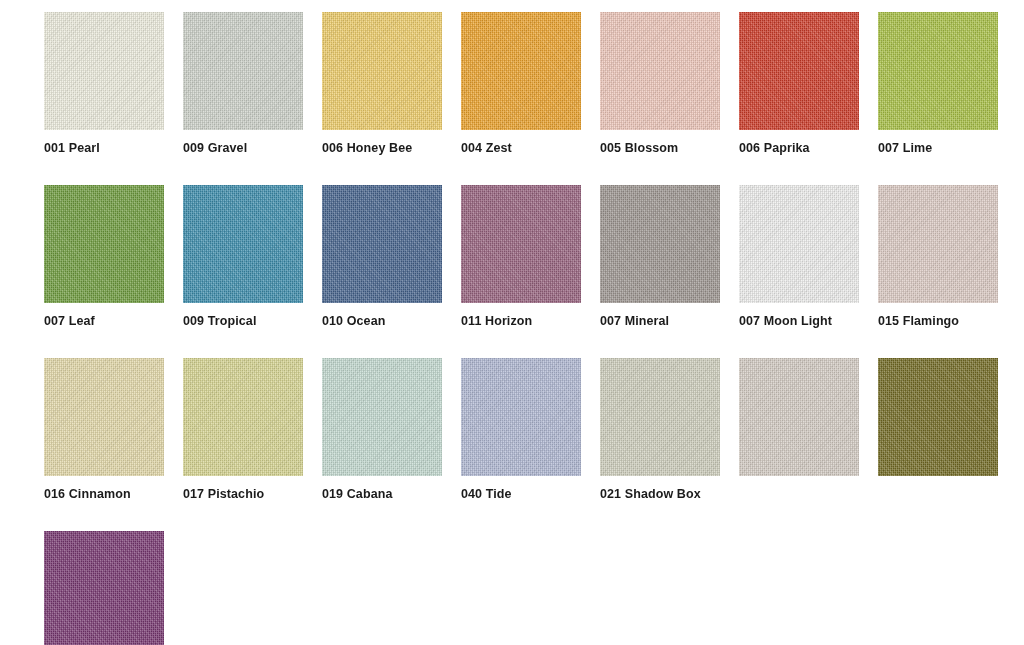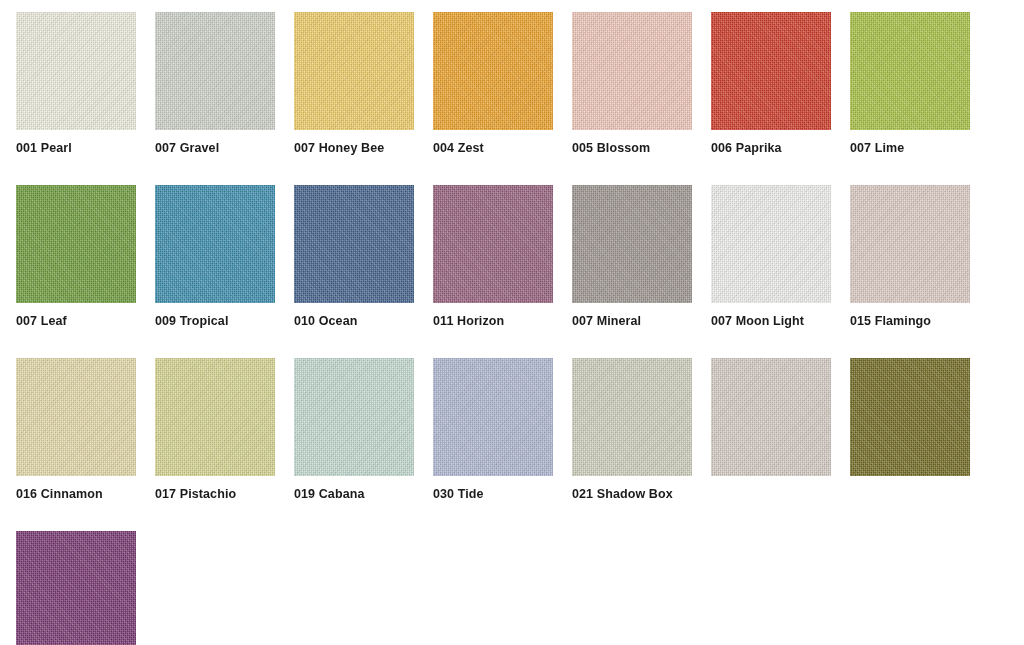--- a/index.html
+++ b/index.html
@@ -13,21 +13,21 @@
     height: 645px;
     font-family: "Liberation Sans", sans-serif;
     overflow: hidden;
   }
 
   #swatch-grid {
     position: relative;
     width: 1024px;
     height: 645px;
     box-sizing: border-box;
-    padding: 12px 0 0 16px;
+    padding: 12px 0 0 44px;
   }
 
   .swatch-grid-inner {
     display: grid;
     grid-template-columns: repeat(7, 120px);
     grid-column-gap: 19px;
     grid-row-gap: 29px;
     align-content: start;
   }
 
@@ -94,25 +94,25 @@
 <body>
 
 <div id="swatch-grid">
   <div class="swatch-grid-inner">
       <div class="swatch-cell">
         <div class="swatch-chip" style="background-color: rgb(238, 237, 222);"></div>
         <div class="swatch-label">001 Pearl</div>
       </div>
       <div class="swatch-cell">
         <div class="swatch-chip" style="background-color: rgb(206, 210, 202);"></div>
-        <div class="swatch-label">007 Gravel</div>
+        <div class="swatch-label">009 Gravel</div>
       </div>
       <div class="swatch-cell">
         <div class="swatch-chip" style="background-color: rgb(239, 205, 104);"></div>
-        <div class="swatch-label">007 Honey Bee</div>
+        <div class="swatch-label">006 Honey Bee</div>
       </div>
       <div class="swatch-cell">
         <div class="swatch-chip" style="background-color: rgb(237, 162, 41);"></div>
         <div class="swatch-label">004 Zest</div>
       </div>
       <div class="swatch-cell">
         <div class="swatch-chip" style="background-color: rgb(239, 199, 186);"></div>
         <div class="swatch-label">005 Blossom</div>
       </div>
       <div class="swatch-cell">
@@ -158,21 +158,21 @@
       <div class="swatch-cell">
         <div class="swatch-chip" style="background-color: rgb(215, 213, 145);"></div>
         <div class="swatch-label">017 Pistachio</div>
       </div>
       <div class="swatch-cell">
         <div class="swatch-chip" style="background-color: rgb(195, 218, 208);"></div>
         <div class="swatch-label">019 Cabana</div>
       </div>
       <div class="swatch-cell">
         <div class="swatch-chip" style="background-color: rgb(176, 184, 211);"></div>
-        <div class="swatch-label">030 Tide</div>
+        <div class="swatch-label">040 Tide</div>
       </div>
       <div class="swatch-cell">
         <div class="swatch-chip" style="background-color: rgb(207, 207, 189);"></div>
         <div class="swatch-label">021 Shadow Box</div>
       </div>
       <div class="swatch-cell">
         <div class="swatch-chip" style="background-color: rgb(212, 205, 196);"></div>
       </div>
       <div class="swatch-cell">
         <div class="swatch-chip" style="background-color: rgb(114, 106, 34);"></div>

